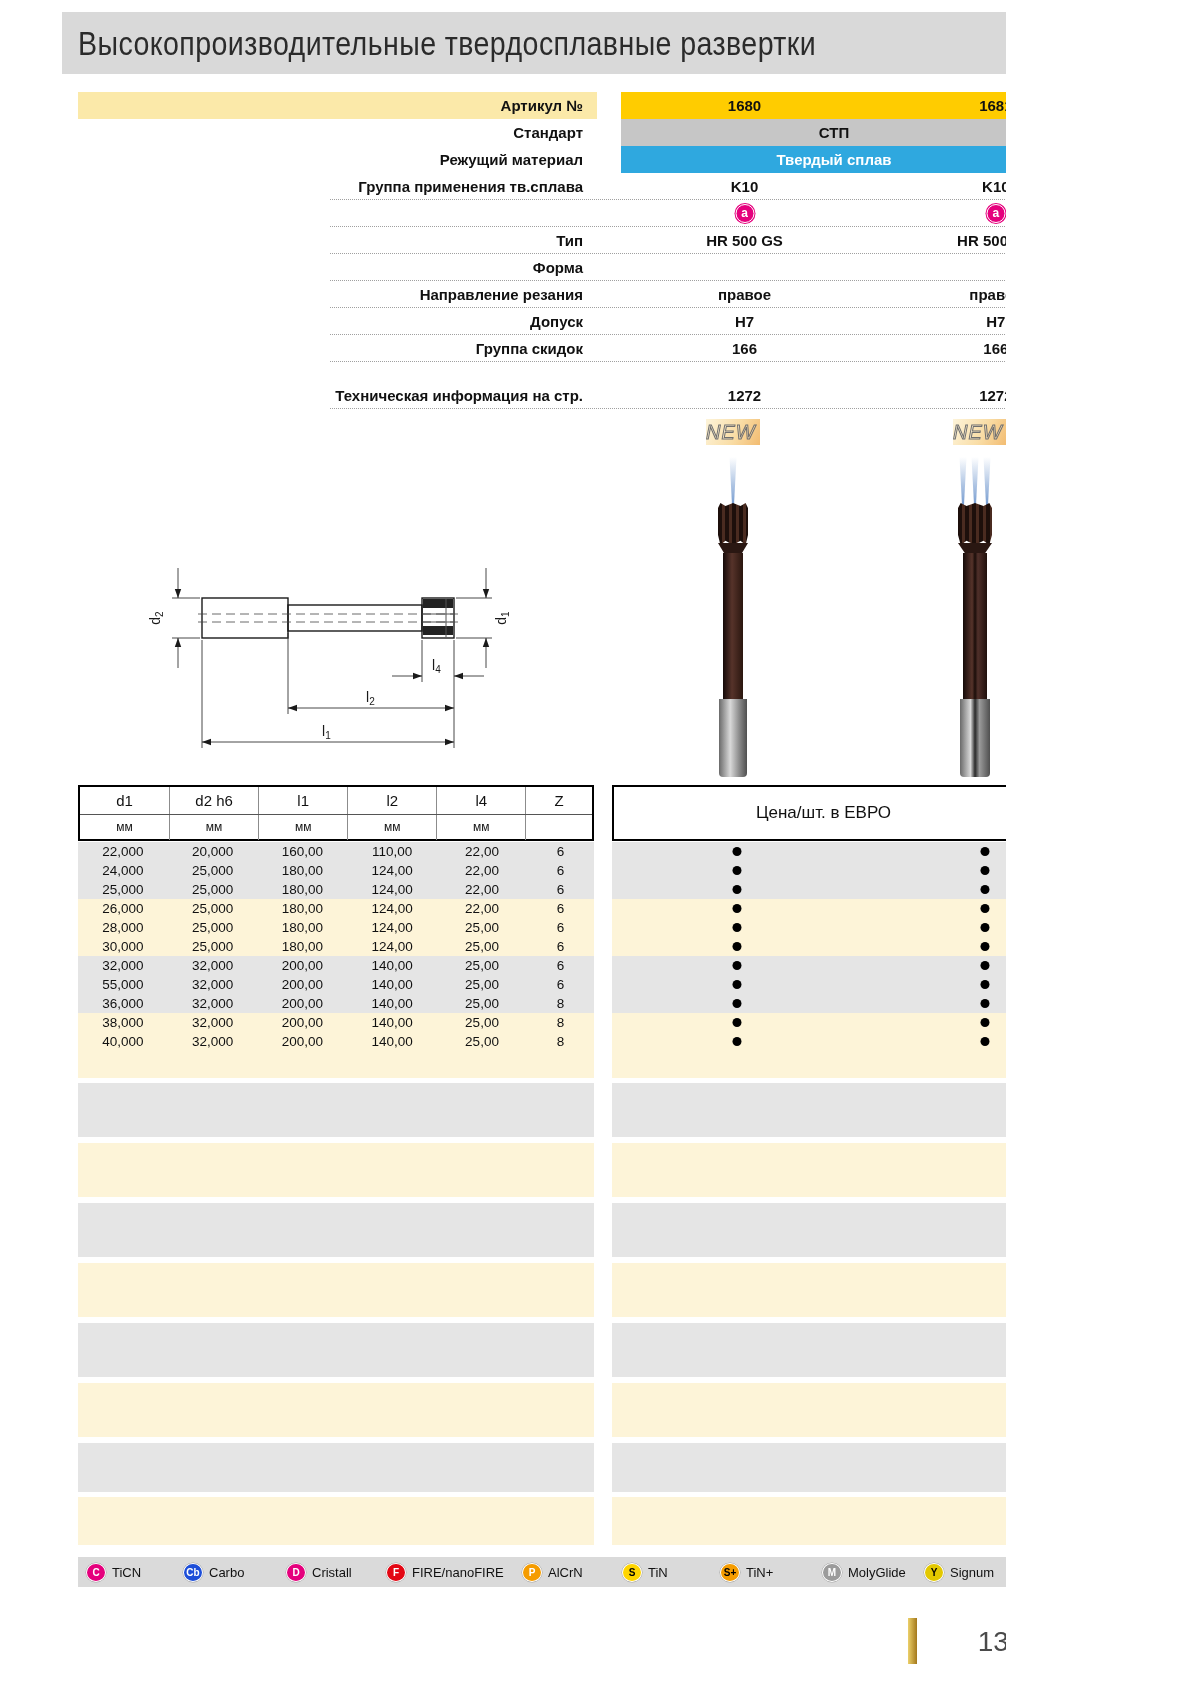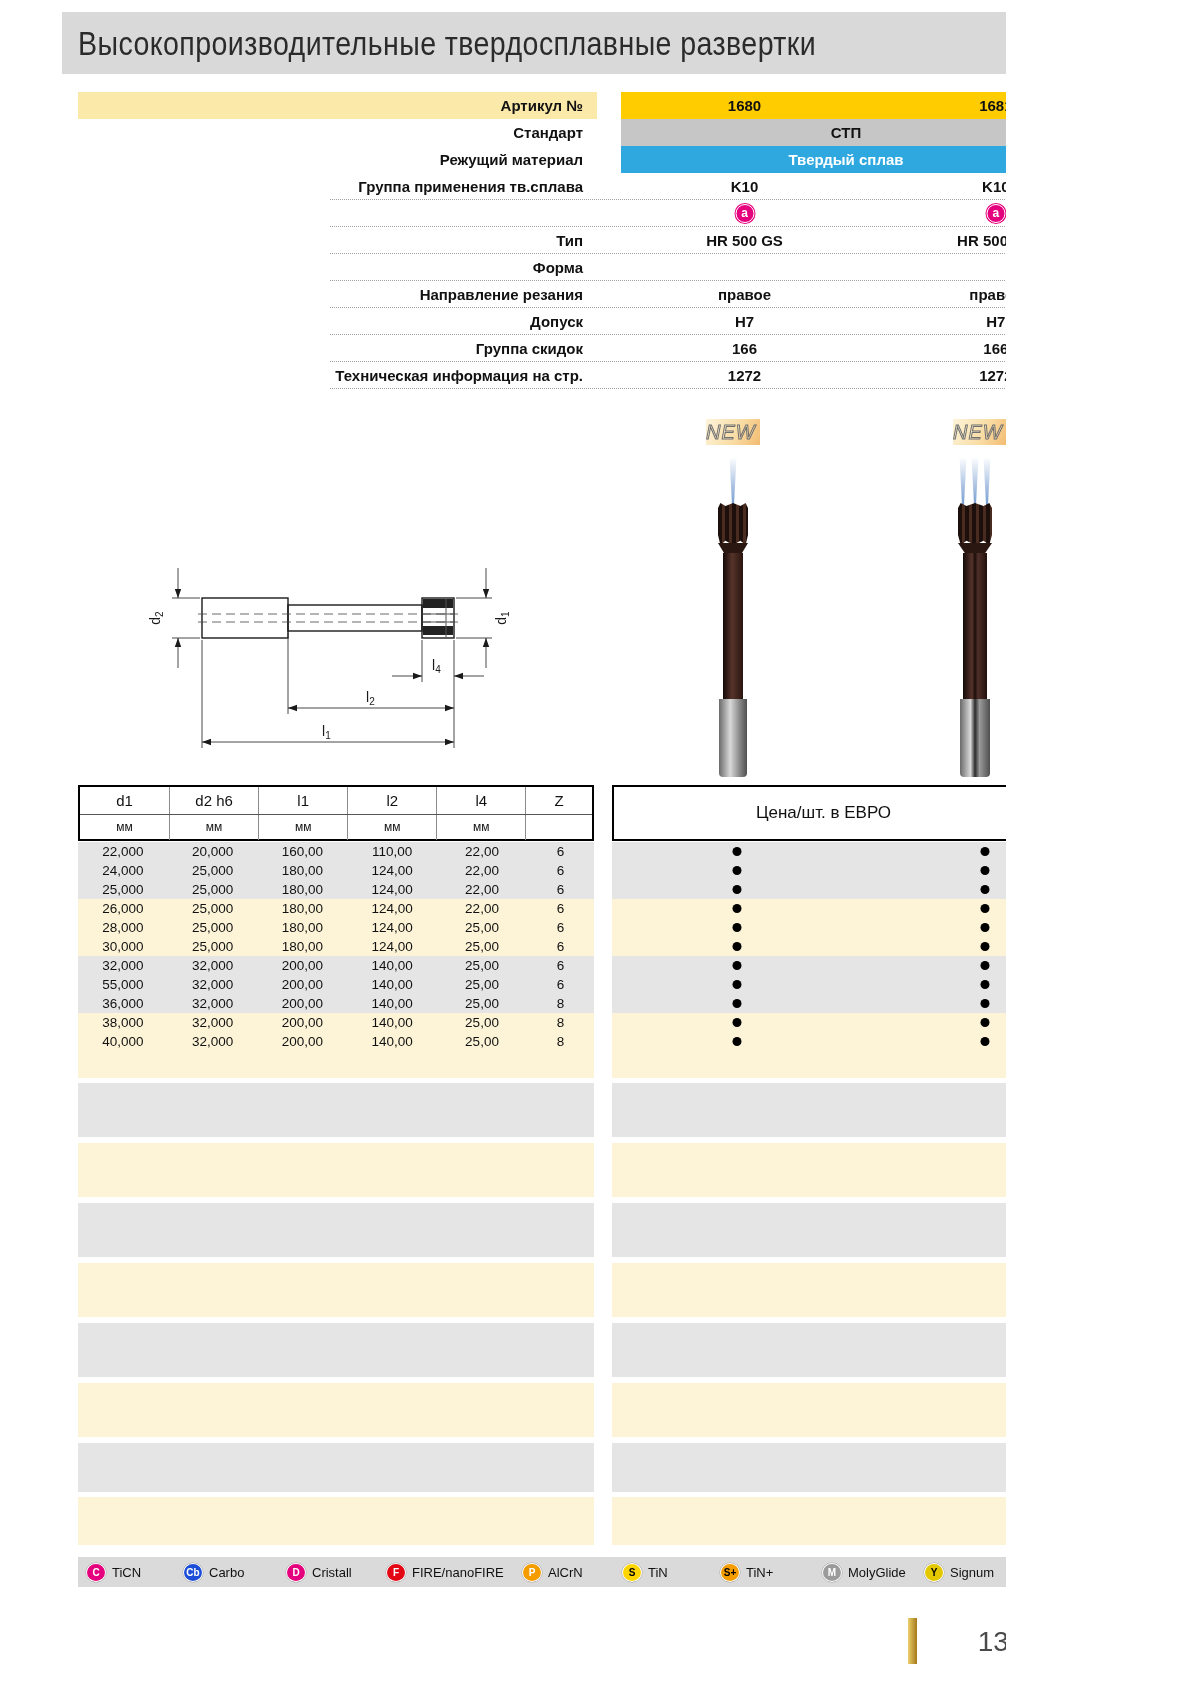--- a/index.html
+++ b/index.html
@@ -19,21 +19,21 @@
   .spec-label{position:absolute;left:0;top:0;width:519px;height:100%;line-height:27px;
       text-align:right;font-weight:bold;padding-right:14px;box-sizing:border-box;}
   .spec-values{position:absolute;left:531px;top:0;width:426px;height:100%;margin-left:12px;}
   .t-article .spec-label{background:#fbe9a9;}
   .t-article .spec-values{background:#ffcc00;}
   .t-gray .spec-values{background:#c6c6c6;}
   .t-cyan .spec-values{background:#2fa8df;}
   .t-cyan .span-val{color:#fff;}
   .t-plain::after,.t-coating::after{content:'';position:absolute;left:252px;right:0;bottom:0;
       border-bottom:1px dotted #a0a0a0;}
-  .span-val{position:absolute;left:12px;width:100%;text-align:center;line-height:27px;font-weight:bold;}
+  .span-val{position:absolute;left:0;width:100%;text-align:center;line-height:27px;font-weight:bold;}
   .cell-val{position:absolute;top:0;line-height:27px;font-weight:bold;transform:translateX(-50%);white-space:nowrap;}
   .cell-val.c0{left:29%;} .cell-val.c1{left:88%;}
   .badge-a{position:absolute;top:4px;width:19px;height:19px;border-radius:50%;background:#e5007d;
       border:1.5px solid #fff;box-shadow:0 0 0 1px #e5007d;box-sizing:border-box;color:#fff;
       font-weight:bold;font-size:12px;line-height:16px;text-align:center;transform:translateX(-50%);}
   .badge-a.c0{left:29%;} .badge-a.c1{left:88%;}
 
   
   .new-badge{position:absolute;top:419px;width:54px;height:26px;text-align:left;
       background:linear-gradient(115deg,#fdf4da 0%,#f9dda6 55%,#f2bb70 100%);
@@ -193,21 +193,21 @@
           <div class="cell-val c1">H7</div>
         </div>
   </div>
       <div class="spec-row t-plain" style="top: 335px;">
     <div class="spec-label">Группа скидок</div>
     <div class="spec-values">
           <div class="cell-val c0">166</div>
           <div class="cell-val c1">166</div>
         </div>
   </div>
-      <div class="spec-row t-plain" style="top: 362px;">
+      <div class="spec-row t-plain" style="top: 382px;">
     <div class="spec-label">Техническая информация на стр.</div>
     <div class="spec-values">
           <div class="cell-val c0">1272</div>
           <div class="cell-val c1">1272</div>
         </div>
   </div>
     </div>
 
   <div class="new-badge n0">NEW</div>
   <div class="new-badge n1">NEW</div>

